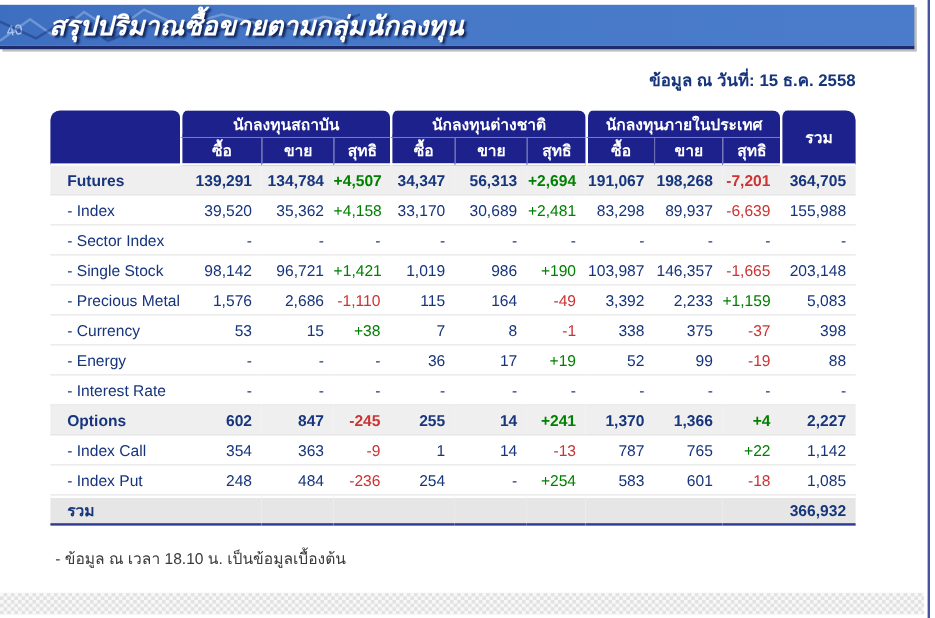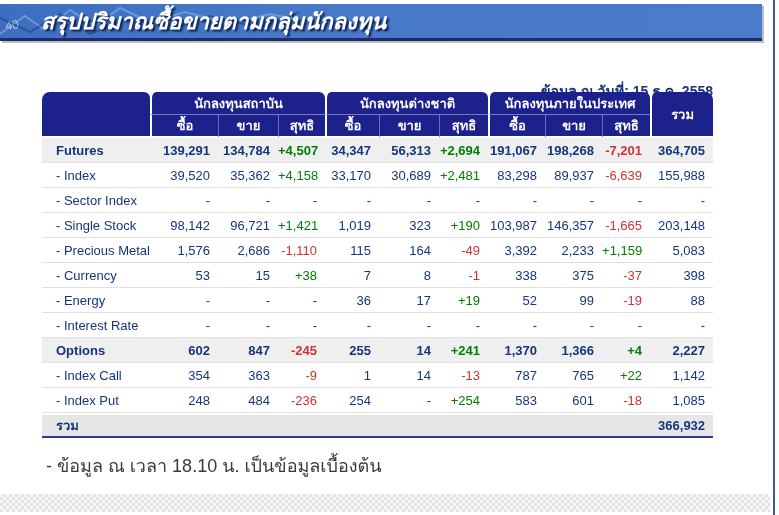--- a/index.html
+++ b/index.html
@@ -17,21 +17,21 @@
   .banner svg.deco { position:absolute; left:0; top:0; height:37px; }
   .banner-title {
     position:absolute; left:30px; top:0; line-height:35px;
     font-size:22px; font-weight:bold; font-style:italic; color:#fff;
     text-shadow:2px 2px 2px #0c1c4e; white-space:nowrap;margin-left:11px;
   }
 
   .right-rule { position:absolute; top:0; left:773px; width:2px; height:515px; background:#4553a0; }
 
   .date-line {
-    position:absolute; top:80px; right:66px;
+    position:absolute; top:56px; right:66px;
     font-size:14px; font-weight:bold; color:var(--navy,#17357c); white-space:nowrap;
   }
 
   
   table.tbl {
     position:absolute; top:92px; left:42px;
     width:671px; border-collapse:separate; border-spacing:0; table-layout:fixed;
     font-size:13px;
   }
   .tbl thead th {
@@ -53,21 +53,21 @@
   .tbl td.label { text-align:left; padding-left:14px; }
   .tbl tr.section-row td { background:#efefef; font-weight:bold; }
   .tbl td.pos { color:var(--pos,#008000); }
   .tbl td.neg { color:var(--neg,#cc3333); }
   .tbl tr.grand td {
     background:#e6e6e6; height:24px; font-weight:bold;
     border-top:2px solid #fff; border-bottom:2px solid #2e3c94;
   }
 
   
-  .footnotes { position:absolute; top:456px; left:46px; font-size:18px; color:#3a3a3a; }
+  .footnotes { position:absolute; top:456px; left:46px; font-size:13px; color:#3a3a3a; }
   .footnotes div { height:20px; line-height:20px; white-space:nowrap; }
   .bottom-bar {
     position:absolute; top:494px; left:0; width:770px; height:18px;
     background: repeating-conic-gradient(#e2e2e2 0% 25%, #f8f8f8 0% 50%);
     background-size:6px 6px;
   }
 </style>
 </head>
 <body>
 
@@ -159,21 +159,21 @@
           <td>-</td>
           <td>-</td>
           <td>-</td>
         </tr>
         <tr>
           <td class="label">- Single Stock</td>
           <td>98,142</td>
           <td>96,721</td>
           <td class="pos">+1,421</td>
           <td>1,019</td>
-          <td>323</td>
+          <td>986</td>
           <td class="pos">+190</td>
           <td>103,987</td>
           <td>146,357</td>
           <td class="neg">-1,665</td>
           <td>203,148</td>
         </tr>
         <tr>
           <td class="label">- Precious Metal</td>
           <td>1,576</td>
           <td>2,686</td>

